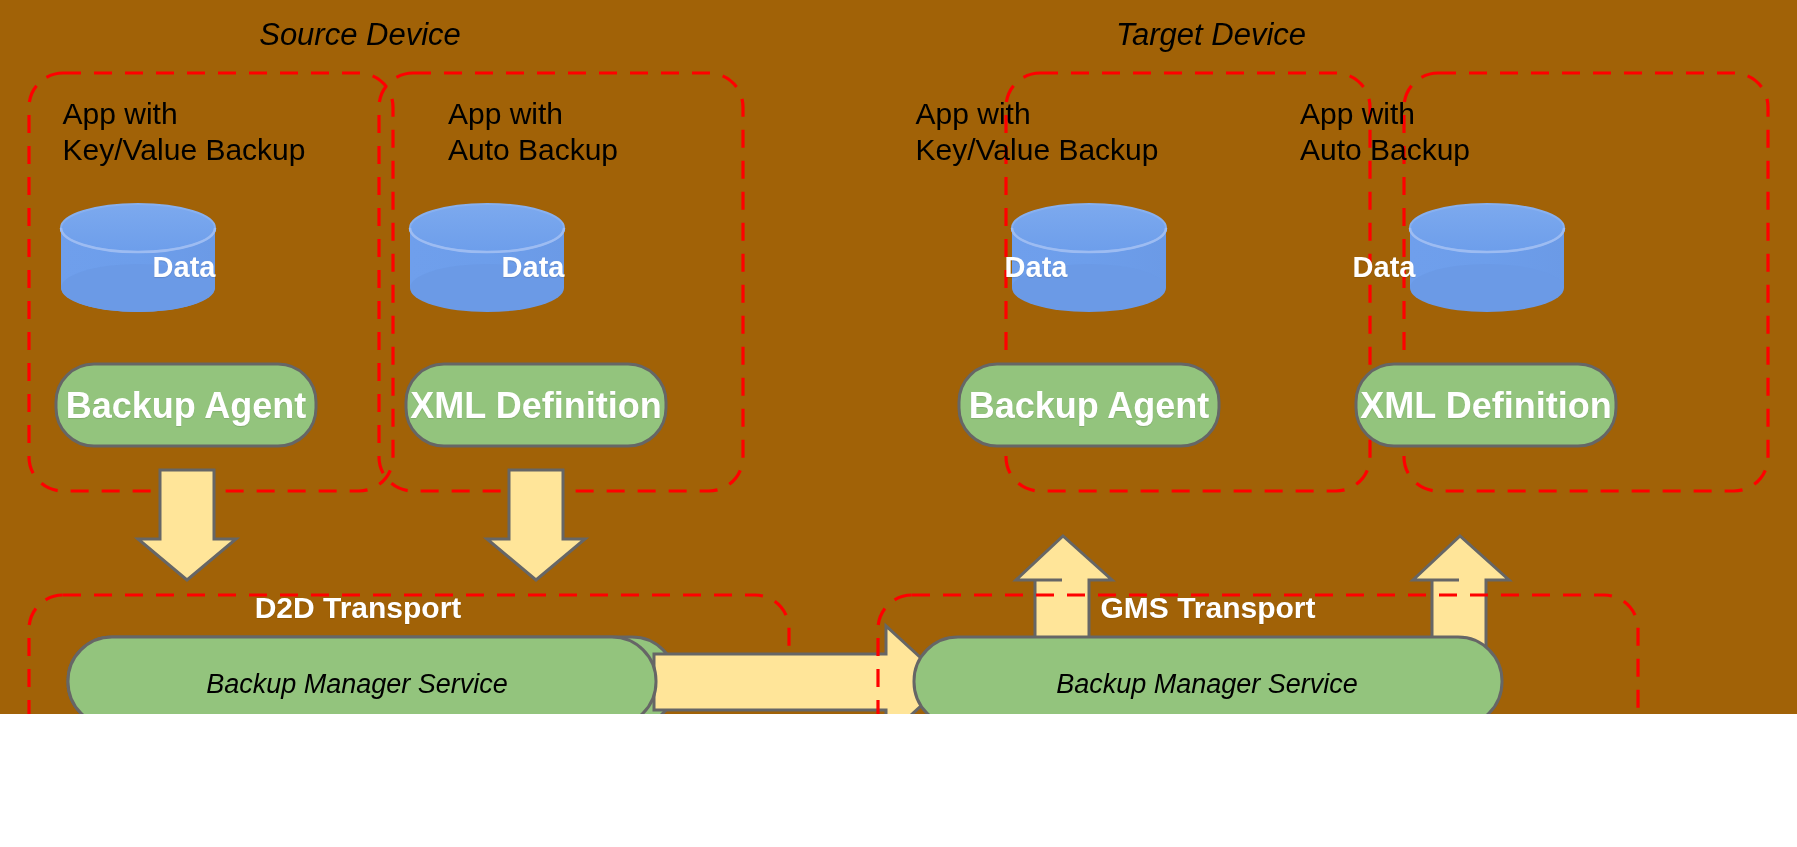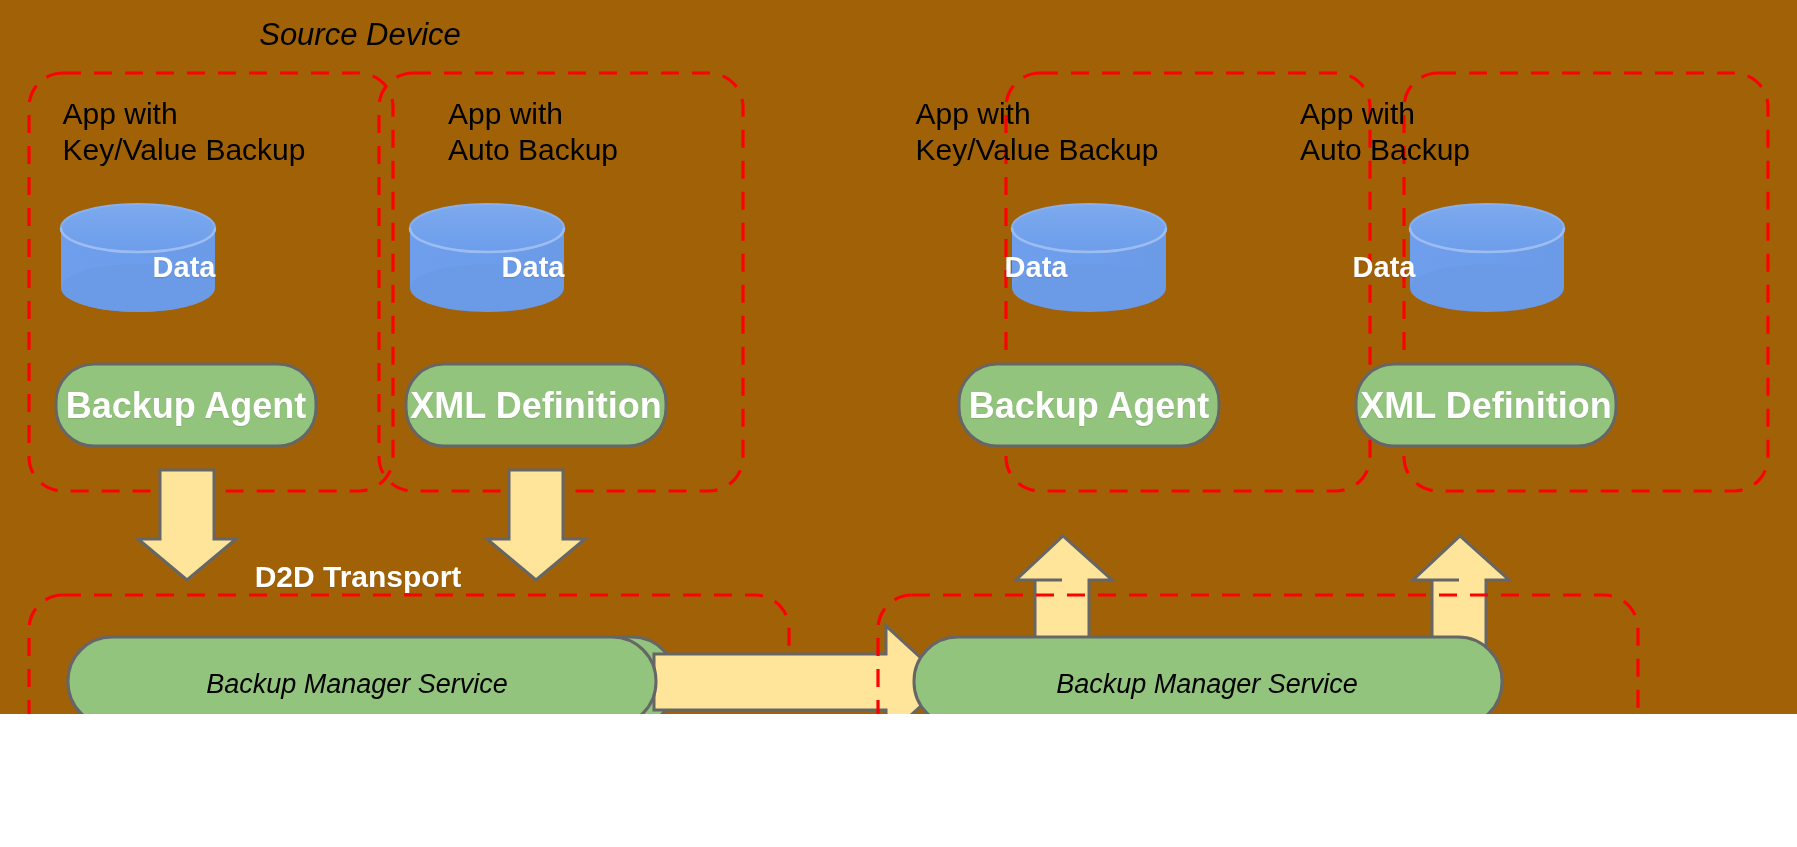--- a/index.html
+++ b/index.html
@@ -150,20 +150,21 @@
     <path d="M1459,580 L1413,580 L1460,536 L1509,580 L1486,580 L1486,648 L1432,648 L1432,580 Z" fill="#ffe599" stroke="#666666" stroke-width="3" stroke-linejoin="miter"></path>
 
     <rect x="878" y="595" width="760" height="224" rx="34" ry="34" fill="none" stroke="#ff0000" stroke-width="3.2" stroke-dasharray="18 13" stroke-linecap="butt"></rect>
 
     <rect x="914" y="637" width="588" height="89" rx="44" ry="44" fill="#93c47d" stroke="#666666" stroke-width="3"></rect>
 
   </svg>
 
   <div class="device-title" style="left:360px; top:17px;">Source Device</div>
 
+  <div class="device-title" style="left:1211px; top:17px;">Target Device</div>
 
   <div class="group-label" style="left:184px; top:96px;">App with
 Key/Value Backup</div>
 
   <div class="group-label" style="left:533px; top:96px;">App with
 Auto Backup</div>
 
   <div class="group-label" style="left:1037px; top:96px;">App with
 Key/Value Backup</div>
 
@@ -179,20 +180,21 @@
   <div class="shape-label cyl-label" style="left:1384px; top:267px;">Data</div>
 
   <div class="shape-label pill-label" style="left:186px; top:406px;">Backup Agent</div>
 
   <div class="shape-label pill-label" style="left:536px; top:406px;">XML Definition</div>
 
   <div class="shape-label pill-label" style="left:1089px; top:406px;">Backup Agent</div>
 
   <div class="shape-label pill-label" style="left:1486px; top:406px;">XML Definition</div>
 
-  <div class="shape-label transport-label" style="left:358px; top:577px;">D2D Transport</div>
-
+  <div class="shape-label transport-label" style="left:358px; top:608px;">D2D Transport</div>
+
+  <div class="shape-label transport-label" style="left:1208px; top:608px;">GMS Transport</div>
 
   <div class="bms-label" style="left:357px; top:669px;">Backup Manager Service</div>
 
   <div class="bms-label" style="left:1207px; top:669px;">Backup Manager Service</div>
 
 </div>
 
 </body></html>

